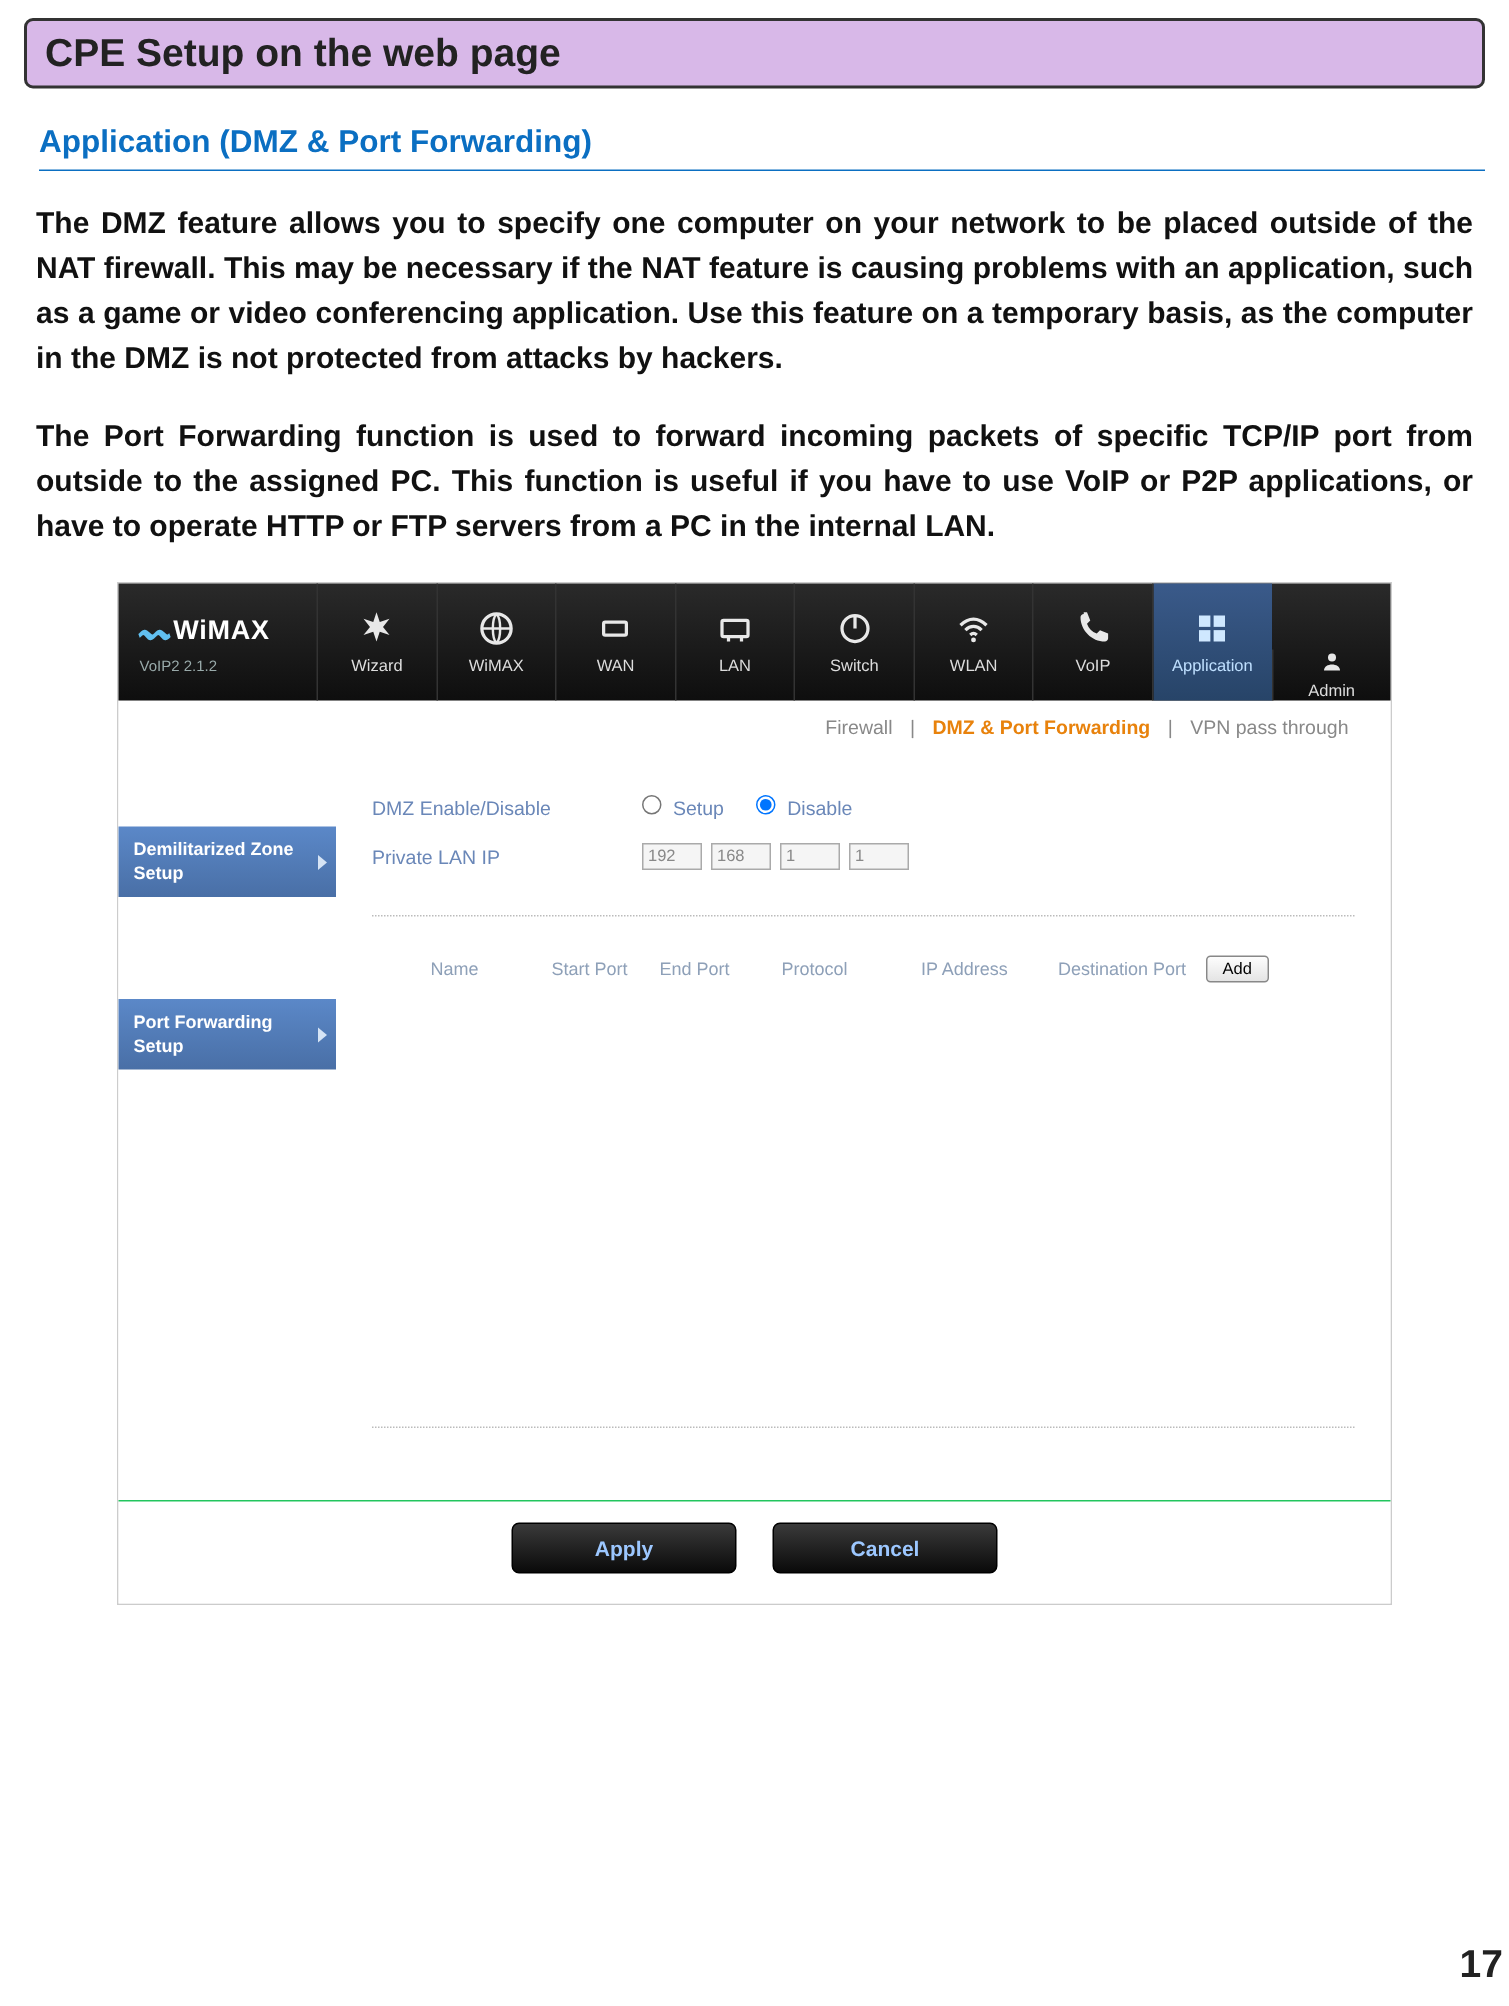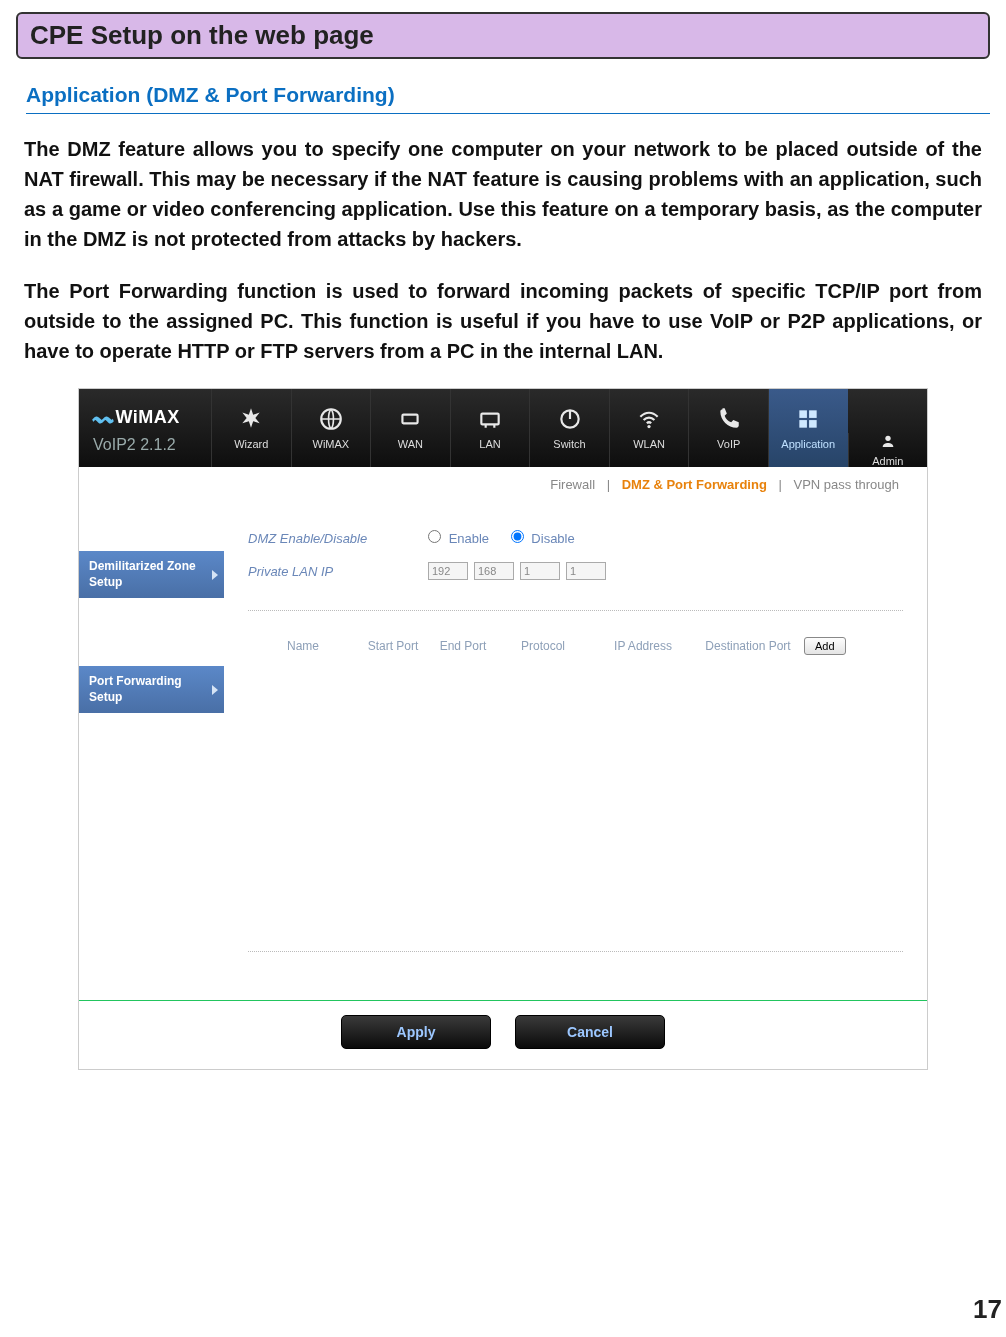--- a/index.html
+++ b/index.html
@@ -72,21 +72,21 @@
       display: flex;
       align-items: center;
     }
     .logo-swoosh {
       color: #61c0f0;
       font-size: 20px;
       margin-right: 2px;
     }
     .sub-version {
       color: #9aa;
-      font-size: 16px;
+      font-size: 10px;
       margin-top: 4px;
     }
     .nav-items {
       display: flex;
       flex: 1;
     }
     .nav-item {
       flex: 1;
       display: flex;
       flex-direction: column;
@@ -155,21 +155,21 @@
       flex: 1;
       padding: 30px 24px 0 24px;
       font-size: 13px;
       color: #7a8ba8;
     }
     .form-row {
       display: flex;
       align-items: center;
       margin-bottom: 16px;
     }
-    .form-label { width: 180px; color: #6a87b8; font-style: italic; }
+    .form-label { width: 180px; color: #6a87b8; }
     .radio-group input { margin-right: 4px; }
     .radio-group label { margin-right: 18px; color: #6a87b8; }
     .ip-input { display: flex; gap: 6px; }
     .ip-input input {
       width: 40px; height: 18px; font-size: 11px; text-align: left;
       border: 1px solid #aaa; background: #f5f5f5; color: #888; padding-left: 3px;
     }
     .dotted-sep {
       border-top: 1px dotted #bbb;
       margin: 30px 0 20px 0;
@@ -327,21 +327,21 @@
       <div class="sidebar">
         <div class="side-box">Demilitarized Zone Setup</div>
         <div class="side-box">Port Forwarding Setup</div>
       </div>
 
       <div class="main-panel">
         <div class="form-row">
           <div class="form-label">DMZ Enable/Disable</div>
           <div class="radio-group">
             <input type="radio" name="dmz" style="">
-            <label>Enable</label>
+            <label>Setup</label>
             <input type="radio" name="dmz" checked="" style="">
             <label>Disable</label>
           </div>
         </div>
         <div class="form-row">
           <div class="form-label">Private LAN IP</div>
           <div class="ip-input">
             <input readonly="" value="192" style="">
             <input readonly="" value="168" style="">
             <input readonly="" value="1" style="">

